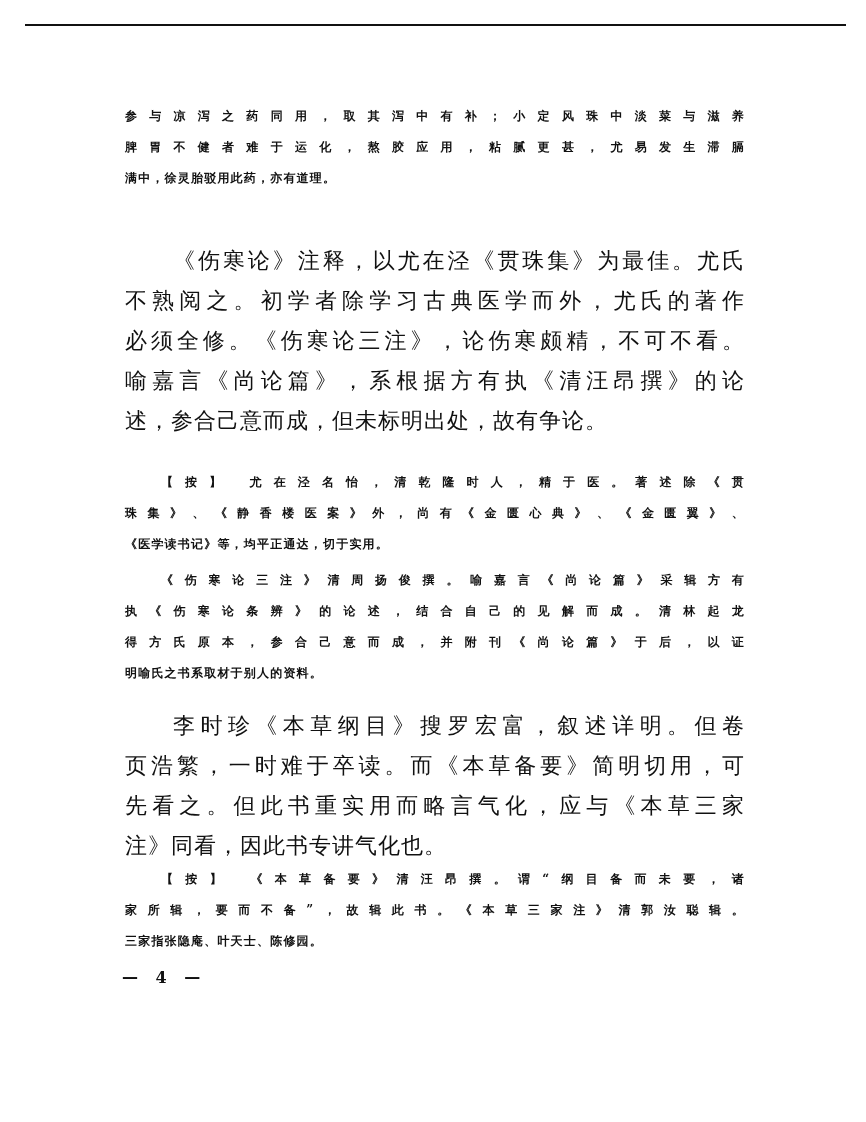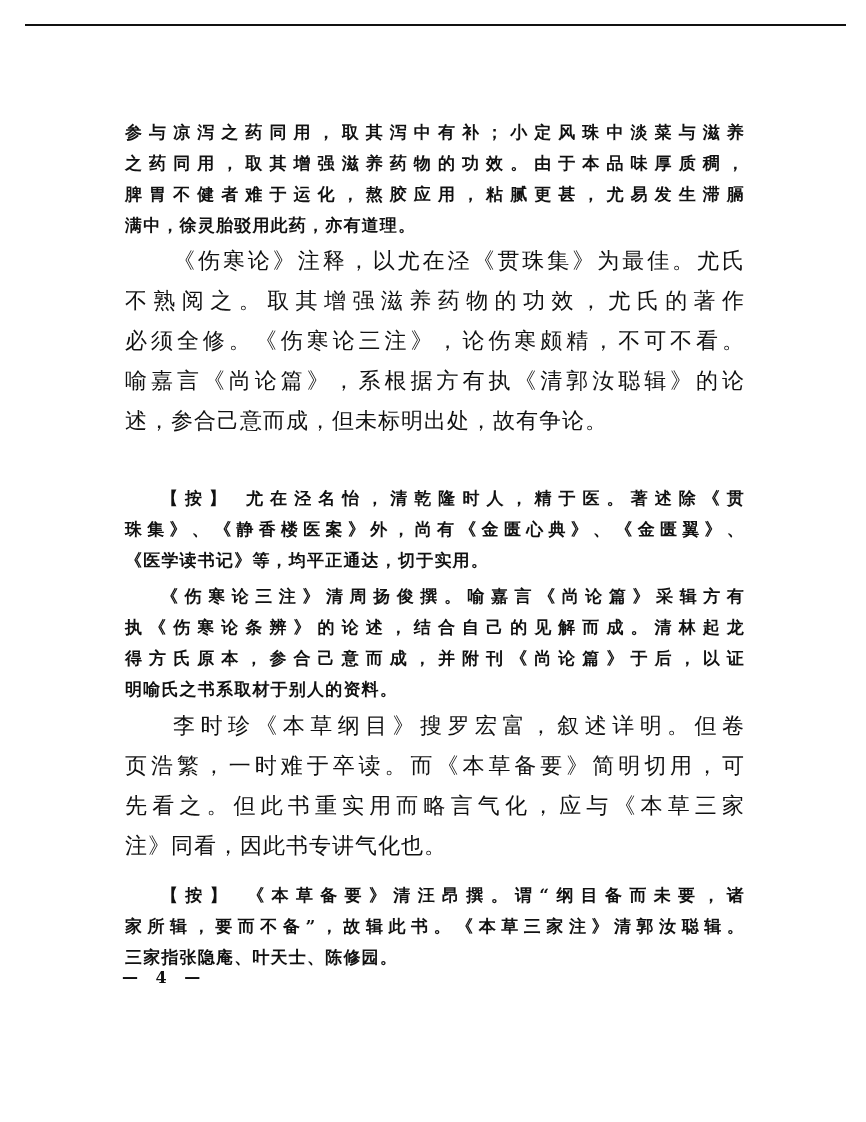--- a/index.html
+++ b/index.html
@@ -1,44 +1,43 @@
 <!DOCTYPE html>
 <html><head>
 <meta charset="utf-8">
 <style>
   html, body { margin: 0; padding: 0; background: #ffffff; }
   body { width: 866px; height: 1122px; position: relative; overflow: hidden;
          font-family: "DejaVu Serif", "Liberation Serif", serif; color: #111; }
   .top-rule { position: absolute; left: 25px; top: 24px; width: 821px; height: 2px; background: #111; }
   .block { position: absolute; left: 125px; width: 620px; margin: 0; }
-  .small { font-size: 17px; line-height: 31px; letter-spacing: 1.2px; font-weight: bold; margin-top: 16px; }
+  .small { font-size: 12px; line-height: 31px; letter-spacing: 1.2px; font-weight: bold; }
   .large { font-size: 22px; line-height: 40px; letter-spacing: 1px; }
   .line { display: block; white-space: nowrap; text-align: justify; text-align-last: justify; }
   .line.last { text-align-last: left; }
   .indent-small { padding-left: 36px; }
   .indent-large { padding-left: 48px; }
   .page-num { position: absolute; left: 122px; top: 968px; font-size: 16px; font-weight: bold; letter-spacing: 6px; }
 </style>
 </head>
 <body>
 
 <div class="top-rule"></div>
 
 <div class="block small" style="top:101px">
   <span class="line">参与凉泻之药同用，取其泻中有补；小定风珠中淡菜与滋养</span>
-  <span class="line">之药同用，取其增强滋养药物的功效。由于本品味厚质稠，</span>
   <span class="line">脾胃不健者难于运化，熬胶应用，粘腻更甚，尤易发生滞膈</span>
   <span class="line last">满中，徐灵胎驳用此药，亦有道理。</span>
 </div>
 
 <div class="block large" style="top:241px">
   <span class="line indent-large">《伤寒论》注释，以尤在泾《贯珠集》为最佳。尤氏</span>
-  <span class="line">不熟阅之。取其增强滋养药物的功效，尤氏的著作</span>
+  <span class="line">不熟阅之。初学者除学习古典医学而外，尤氏的著作</span>
   <span class="line">必须全修。《伤寒论三注》，论伤寒颇精，不可不看。</span>
-  <span class="line">喻嘉言《尚论篇》，系根据方有执《清郭汝聪辑》的论</span>
+  <span class="line">喻嘉言《尚论篇》，系根据方有执《清汪昂撰》的论</span>
   <span class="line last">述，参合己意而成，但未标明出处，故有争论。</span>
 </div>
 
 <div class="block small" style="top:467px">
   <span class="line indent-small">【按】 尤在泾名怡，清乾隆时人，精于医。著述除《贯</span>
   <span class="line">珠集》、《静香楼医案》外，尚有《金匮心典》、《金匮翼》、</span>
   <span class="line last">《医学读书记》等，均平正通达，切于实用。</span>
 </div>
 
 <div class="block small" style="top:565px">

